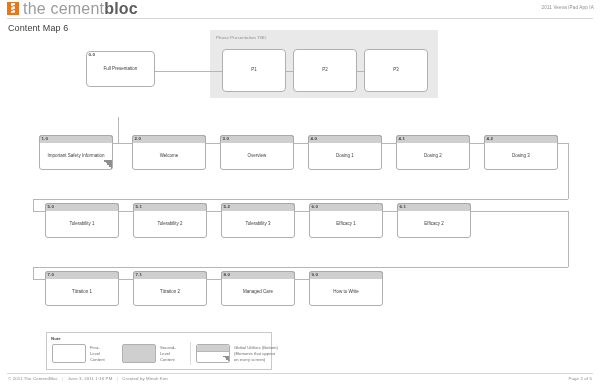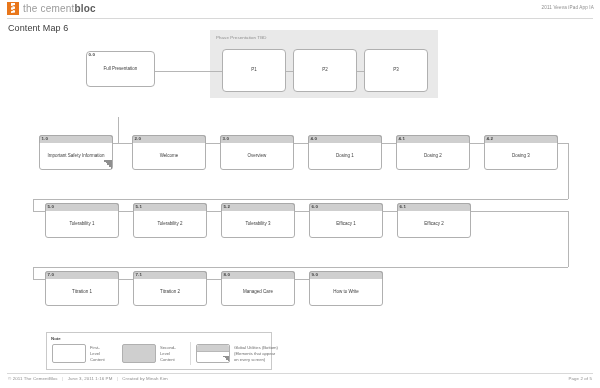--- a/index.html
+++ b/index.html
@@ -15,21 +15,21 @@
 
   
   .header{position:absolute;left:0;top:0;width:600px;height:18px;}
   .logo-wrap{position:absolute;left:7px;top:2px;display:flex;align-items:center;gap:4px;}
   .logo-mark{width:12px;height:13px;background:#E8761B;position:relative;flex:none;}
   .logo-mark .glyph{
     position:absolute;left:4px;top:1px;width:4px;height:11px;
     background:#ffffff;
     clip-path:polygon(0% 0%,100% 0%,100% 18%,25% 22%,100% 34%,100% 52%,25% 56%,100% 68%,100% 86%,0% 92%,0% 74%,70% 70%,0% 58%,0% 40%,70% 36%,0% 24%);
   }
-  .logo-text{font-size:10px;color:#9b9b9b;letter-spacing:.2px;white-space:nowrap;line-height:13px;}
+  .logo-text{font-size:16px;color:#9b9b9b;letter-spacing:.2px;white-space:nowrap;line-height:13px;}
   .logo-text b{color:#5d5d5d;font-weight:bold;}
   .header-right{
     position:absolute;right:6px;top:5px;font-size:4.6px;color:#8d8d8d;
     letter-spacing:.15px;white-space:nowrap;
   }
   .header-rule{position:absolute;left:7px;top:18px;width:586px;height:1px;background:#d8d8d8;}
 
   .page-title{
     position:absolute;left:8px;top:23px;font-size:9px;color:#3d3d3d;
     letter-spacing:.1px;white-space:nowrap;

